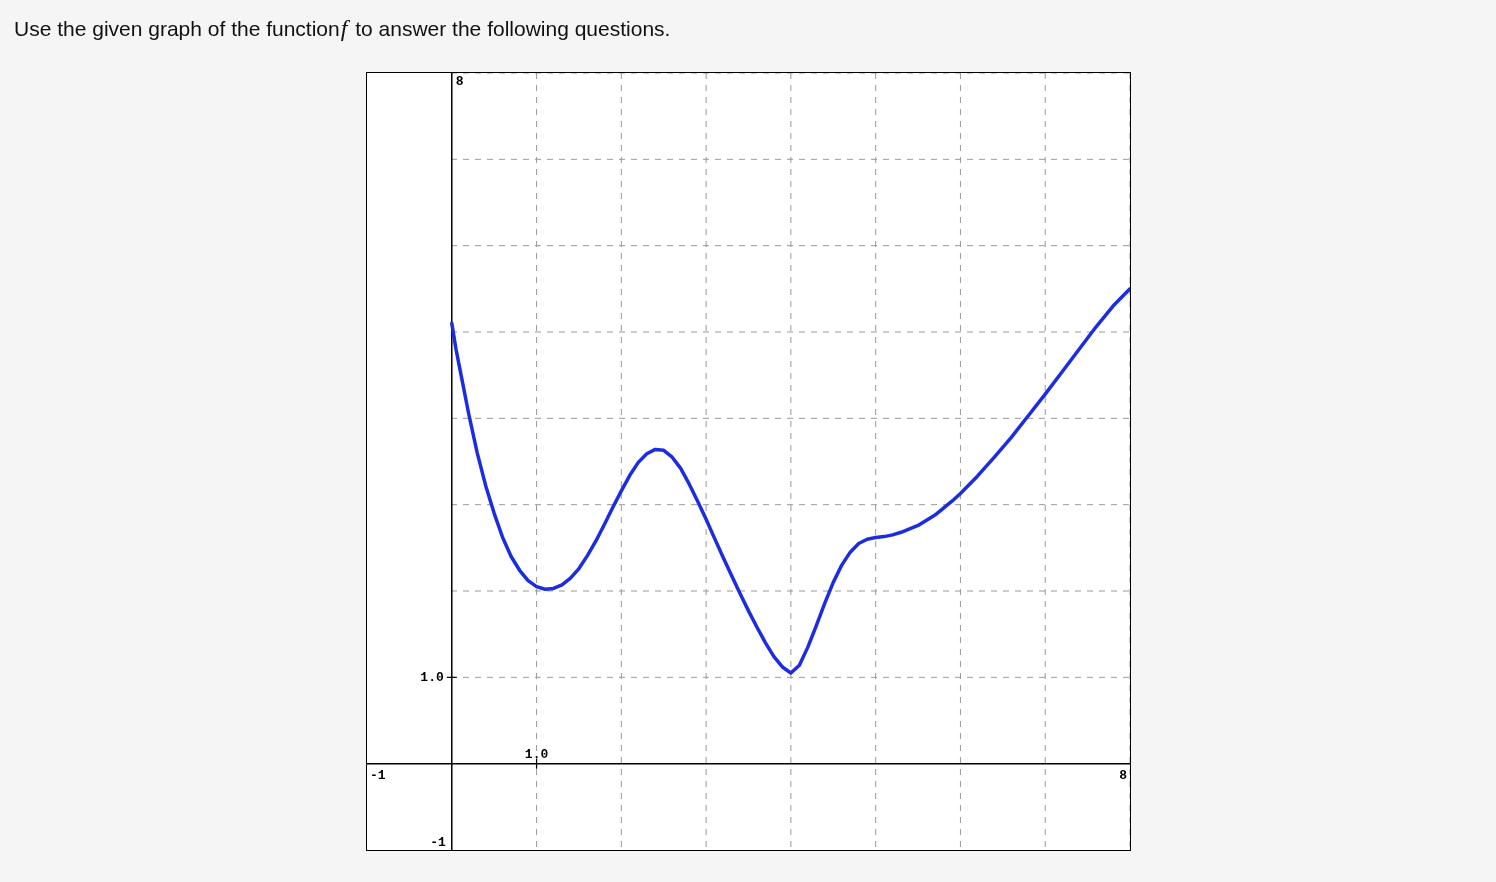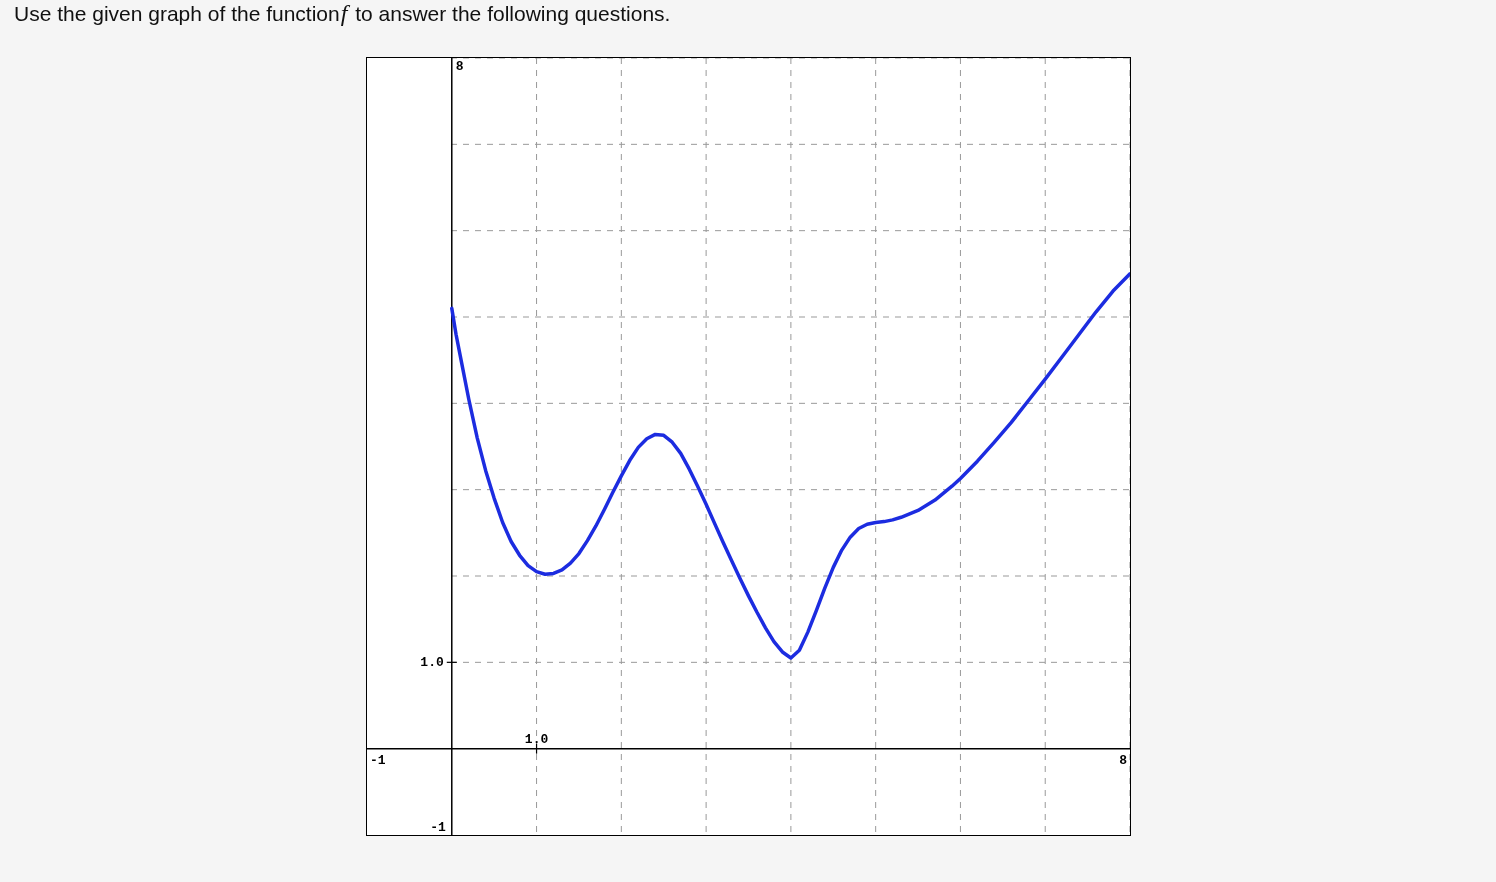--- a/index.html
+++ b/index.html
@@ -5,21 +5,21 @@
   html, body {
     margin: 0;
     padding: 0;
     background: #f5f5f5;
     font-family: Arial, Helvetica, sans-serif;
     width: 1496px;
     height: 882px;
     overflow: hidden;
   }
   .page {
-    padding: 0 14px;
+    padding: 15px 14px;
   }
   .prompt {
     font-size: 21px;
     color: #111;
     margin: 0 0 30px 0;
   }
   .prompt .fvar {
     font-family: "Times New Roman", Times, serif;
     font-style: italic;
     font-size: 24px;

